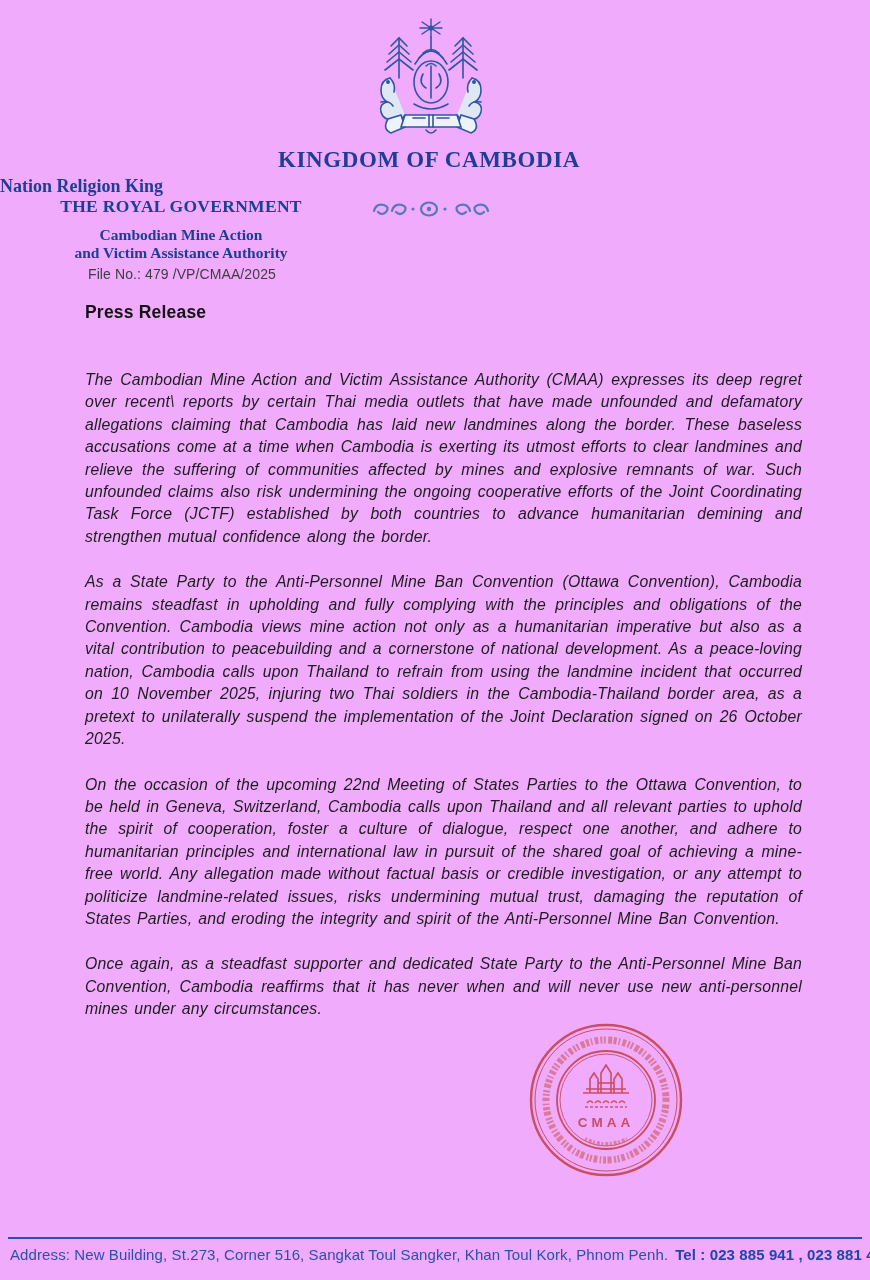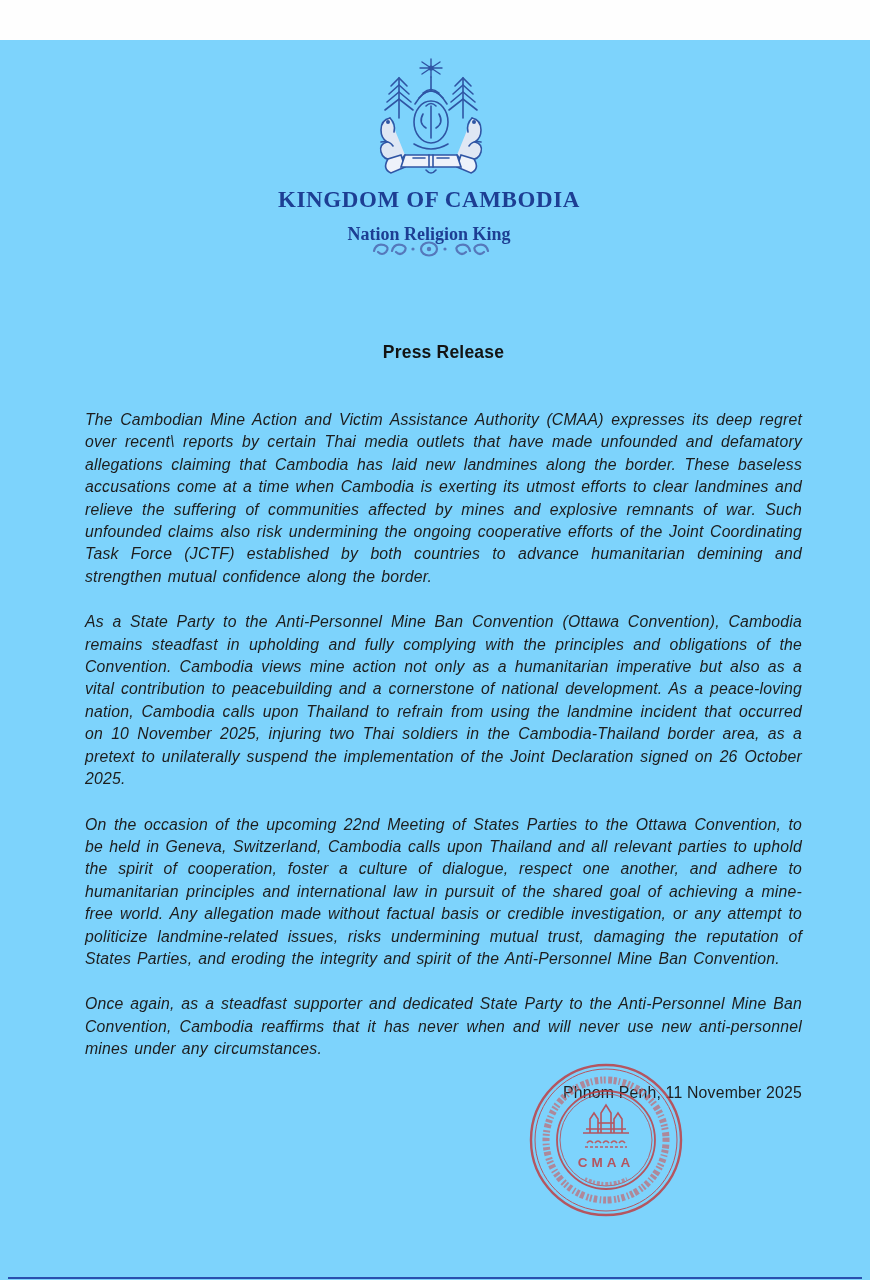--- a/index.html
+++ b/index.html
@@ -4,36 +4,35 @@
 <style>
   * { box-sizing: border-box; }
   html,body { margin:0; padding:0; }
   body {
     width: 870px; height: 1280px;
     background: #fefefe;
     position: relative;
     font-family: "Liberation Sans", sans-serif;
     overflow: hidden;
   }
-  .page { position:absolute; inset:0; background:#7dd3fc;margin-top:40px; }
+  .page { position:absolute; inset:0; background:#f0abfc; }
 
   
   .emblem {
     position:absolute; left:366px; top:16px; width:130px; height:130px;
   }
   .kingdom-title {
     position:absolute; left:0; top:147px; width:858px;
     text-align:center;
     font-family:"Liberation Serif", serif;
     font-weight:bold; font-size:23px; letter-spacing:0.6px;
     color:#1d3e93;
   }
   .motto {
-    position:absolute; left:0; top:184px; width:858px;
-    text-align:center;
+    position:absolute; left:0; top:176px; width:858px;
     font-family:"Liberation Serif", serif;
     font-weight:bold; font-size:18px;
     color:#1d3e93;
   }
   .ornament { position:absolute; left:368px; top:199px; width:126px; height:20px; }
 
   .left-block {
     position:absolute; left:42px; top:196px; width:278px;
     color:#1d3e93; text-align:center;
     font-family:"Liberation Serif", serif;
@@ -45,21 +44,21 @@
     font-size:14px; color:#3e3e3e;
     text-align:left; margin:5px 0 0 46px; letter-spacing:0.1px;
   }
 
   
   .doc {
     position:absolute; left:85px; top:302px; width:717px;
     color:#1d1d1d;
   }
   .doc-title {
-    text-align:center; font-weight:bold; font-size:17.5px;
+    font-weight:bold; font-size:17.5px;
     color:#131313; margin:0 0 46px 0; letter-spacing:0.2px;
   }
   .doc p {
     margin:0 0 23px 0;
     text-align:justify;
     font-size:15.8px; line-height:22.4px;
     letter-spacing:0.2px; word-spacing:1.5px;font-style:italic;
   }
   .dateline {
     text-align:right; font-size:15.8px; margin-top:17px;
@@ -156,28 +155,35 @@
       <path d="M24,12 q2,-8 10,-6 q6,2 2,7 q-4,4 -8,0"></path>
       <circle cx="45" cy="10" r="1.6" fill="#5578bb" stroke="none"></circle>
       <ellipse cx="61" cy="10" rx="8" ry="6.5"></ellipse>
       <circle cx="61" cy="10" r="2.2" fill="#5578bb" stroke="none"></circle>
       <circle cx="77" cy="10" r="1.6" fill="#5578bb" stroke="none"></circle>
       <path d="M120,12 q-2,-8 -10,-6 q-6,2 -2,7 q4,4 8,0"></path>
       <path d="M102,12 q-2,-8 -10,-6 q-6,2 -2,7 q4,4 8,0"></path>
     </g>
   </svg>
 
+  <div class="left-block">
+    <div class="gov-title">THE ROYAL GOVERNMENT</div>
+    <div class="auth-name">
+      <div>Cambodian Mine Action</div>
+      <div>and Victim Assistance Authority</div>
+    </div>
+    <div class="file-no">File No.: 479 /VP/CMAA/2025</div>
+  </div>
 
   <div class="doc">
     <div class="doc-title">Press Release</div>
     <p>The Cambodian Mine Action and Victim Assistance Authority (CMAA) expresses its deep regret over recent\ reports by certain Thai media outlets that have made unfounded and defamatory allegations claiming that Cambodia has laid new landmines along the border. These baseless accusations come at a time when Cambodia is exerting its utmost efforts to clear landmines and relieve the suffering of communities affected by mines and explosive remnants of war. Such unfounded claims also risk undermining the ongoing cooperative efforts of the Joint Coordinating Task Force (JCTF) established by both countries to advance humanitarian demining and strengthen mutual confidence along the border.</p>
     <p>As a State Party to the Anti-Personnel Mine Ban Convention (Ottawa Convention), Cambodia remains steadfast in upholding and fully complying with the principles and obligations of the Convention. Cambodia views mine action not only as a humanitarian imperative but also as a vital contribution to peacebuilding and a cornerstone of national development. As a peace-loving nation, Cambodia calls upon Thailand to refrain from using the landmine incident that occurred on 10 November 2025, injuring two Thai soldiers in the Cambodia-Thailand border area, as a pretext to unilaterally suspend the implementation of the Joint Declaration signed on 26 October 2025.</p>
     <p>On the occasion of the upcoming 22nd Meeting of States Parties to the Ottawa Convention, to be held in Geneva, Switzerland, Cambodia calls upon Thailand and all relevant parties to uphold the spirit of cooperation, foster a culture of dialogue, respect one another, and adhere to humanitarian principles and international law in pursuit of the shared goal of achieving a mine-free world. Any allegation made without factual basis or credible investigation, or any attempt to politicize landmine-related issues, risks undermining mutual trust, damaging the reputation of States Parties, and eroding the integrity and spirit of the Anti-Personnel Mine Ban Convention.</p>
     <p>Once again, as a steadfast supporter and dedicated State Party to the Anti-Personnel Mine Ban Convention, Cambodia reaffirms that it has never when and will never use new anti-personnel mines under any circumstances.</p>
-    <div class="dateline">Phnom Penh, 11 November 2025</div>
   </div>
 
   <svg class="stamp" viewBox="0 0 158 158">
     <g stroke="#c13a3e" fill="none">
       <circle cx="79" cy="79" r="75" stroke-width="2.4"></circle>
       <circle cx="79" cy="79" r="71" stroke-width="1"></circle>
 
       <circle cx="79" cy="79" r="60" stroke-width="7" stroke="#cd5a5e" opacity="0.75" stroke-dasharray="2 2.5 4 1.5 3 2 1.5 2.5 3.5 2 2 1.5"></circle>
       <circle cx="79" cy="79" r="49" stroke-width="1.8"></circle>
       <circle cx="79" cy="79" r="46" stroke-width="0.9"></circle>

